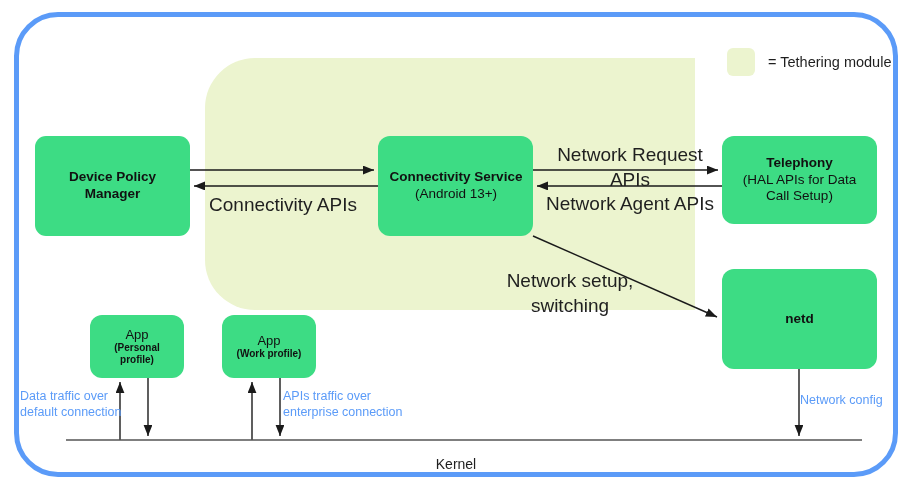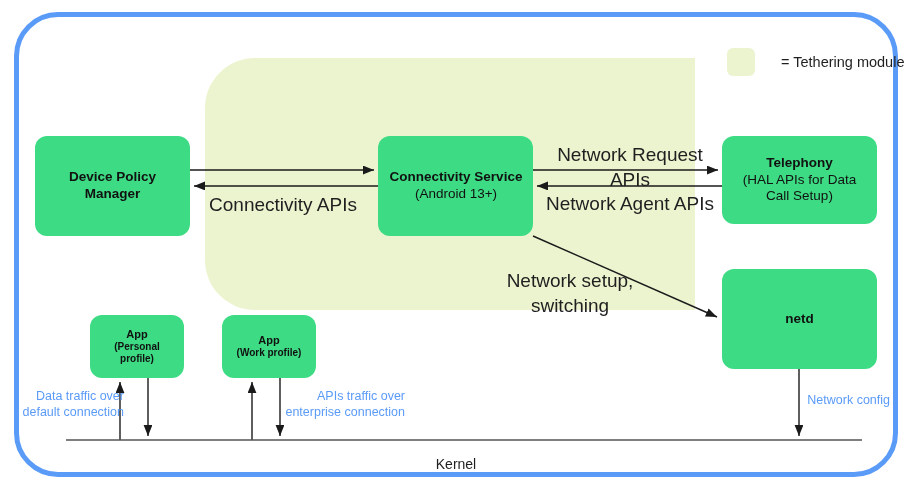--- a/index.html
+++ b/index.html
@@ -5,41 +5,41 @@
   html,body{margin:0;padding:0;background:#ffffff;}
   body{width:912px;height:491px;font-family:"Liberation Sans",sans-serif;position:relative;overflow:hidden;}
   #canvas{position:absolute;left:0;top:0;width:912px;height:491px;}
 
   .frame{position:absolute;left:14px;top:12px;width:884px;height:465px;
          border:5px solid #5b9bf8;border-radius:44px;box-sizing:border-box;background:#fff;}
 
   .tether-region{position:absolute;left:205px;top:58px;width:490px;height:252px;
                  background:#ecf4cf;border-radius:50px 0 0 50px;}
 
-  .legend{position:absolute;left:727px;top:48px;display:flex;align-items:center;gap:26px;}
+  .legend{position:absolute;left:727px;top:48px;display:flex;align-items:center;gap:13px;}
   .legend-swatch{width:28px;height:28px;background:#ecf4cf;border-radius:6px;}
   .legend-text{font-size:14.5px;color:#1f1f1f;white-space:nowrap;}
 
   .node{position:absolute;background:#3ddc84;border-radius:12px;
         display:flex;flex-direction:column;align-items:center;justify-content:center;
         text-align:center;color:#111;box-sizing:border-box;padding:4px 8px;}
   .node .t1{font-size:13.5px;font-weight:bold;line-height:1.25;}
   .node .t2{font-size:13.5px;font-weight:normal;line-height:1.25;}
-  .node.app .t1{font-size:11px;font-weight:bold;line-height:1.2;}
+  .node.app .t1{font-size:13px;font-weight:normal;line-height:1.2;}
   .node.app .t2{font-size:10px;font-weight:bold;line-height:1.2;}
 
-  .n-dpm{left:35px;top:136px;width:155px;height:100px;}
+  .n-dpm{left:35px;top:136px;width:155px;height:100px;border-radius:11px;}
   .n-cs{left:378px;top:136px;width:155px;height:100px;padding-left:9px;}
   .n-tel{left:722px;top:136px;width:155px;height:88px;}
   .n-netd{left:722px;top:269px;width:155px;height:100px;}
   .n-app1{left:90px;top:315px;width:94px;height:63px;}
   .n-app2{left:222px;top:315px;width:94px;height:63px;}
 
   .lbl{position:absolute;font-size:19px;color:#1f1f1f;text-align:center;line-height:1.3;}
-  .lbl-blue{position:absolute;font-size:12.5px;color:#5b9bf8;text-align:right;line-height:1.3;}
+  .lbl-blue{position:absolute;font-size:12.5px;color:#5b9bf8;text-align:left;line-height:1.3;}
   .lbl-kernel{position:absolute;font-size:14px;color:#1f1f1f;text-align:center;}
 
   .l-conn{left:193px;top:193px;width:180px;}
   .l-nreq{left:540px;top:143px;width:180px;}
   .l-nagent{left:540px;top:192px;width:180px;}
   .l-nsetup{left:480px;top:269px;width:180px;}
   .l-dtd{left:20px;top:388px;width:104px;}
   .l-dte{left:283px;top:388px;width:122px;}
   .l-ncfg{left:800px;top:392px;width:90px;}
   .l-kernel{left:396px;top:456px;width:120px;}

